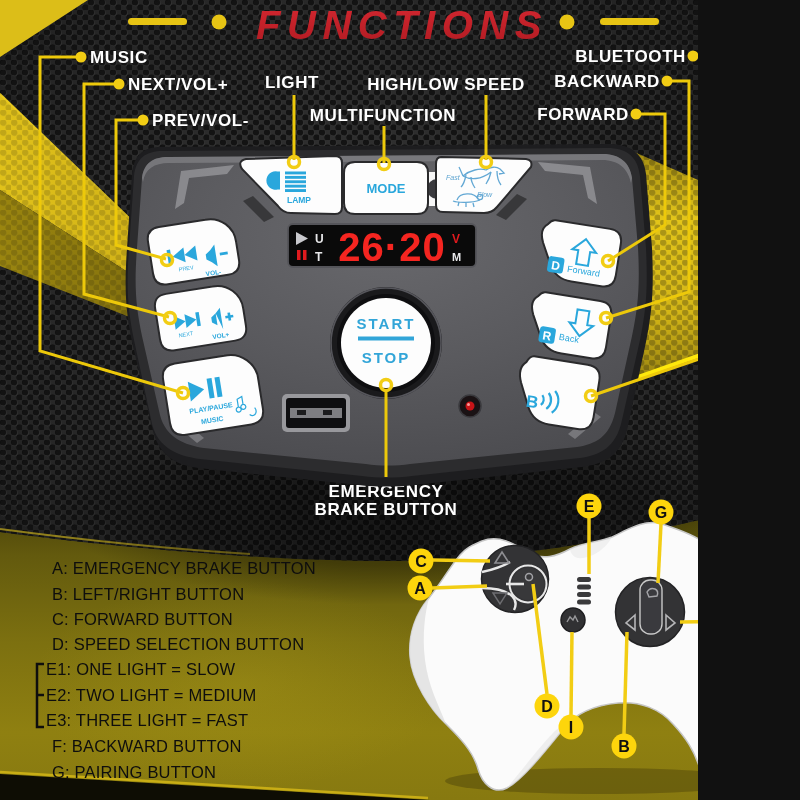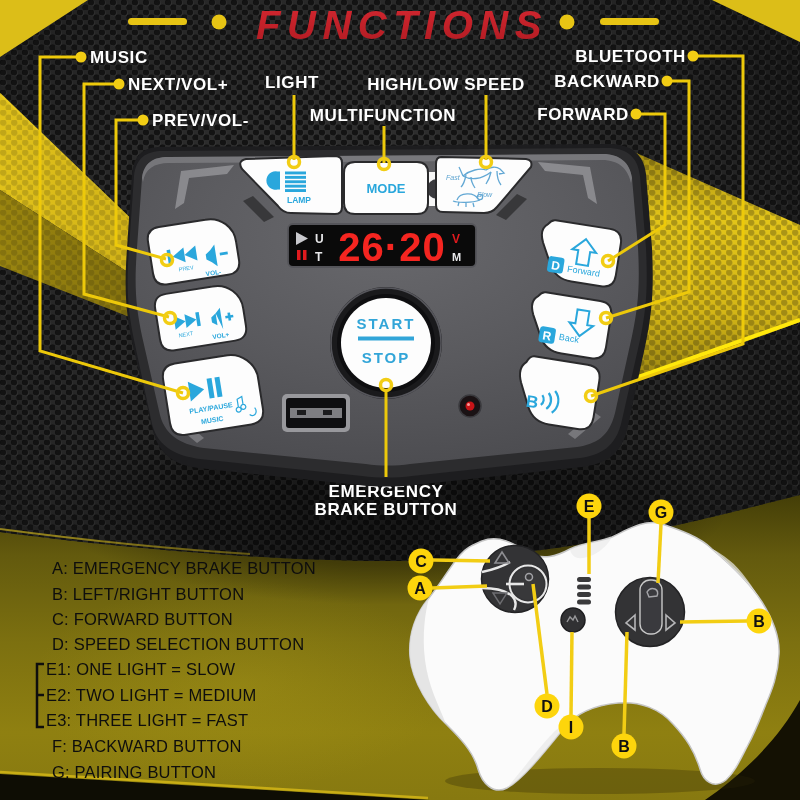--- a/index.html
+++ b/index.html
@@ -1,16 +1,16 @@
 <!DOCTYPE html>
 <html><head>
 <meta charset="utf-8">
 <style>
 html,body{margin:0;padding:0;background:#111;}
-#stage{position:relative;width:800px;height:800px;overflow:hidden;font-family:"Liberation Sans",sans-serif;}
+#stage{position:relative;width:698px;height:800px;overflow:hidden;font-family:"Liberation Sans",sans-serif;}
 svg{display:block;}
 </style>
 </head>
 <body>
 <div id="stage">
 <svg width="800" height="800" viewBox="0 0 800 800" xmlns="http://www.w3.org/2000/svg">
 <defs>
   <pattern id="dots" width="11" height="10" patternUnits="userSpaceOnUse">
     <circle cx="3.6" cy="3.1" r="3.1" fill="#404040" fill-opacity="0.6"></circle>
     <circle cx="9.1" cy="8.1" r="3.1" fill="#404040" fill-opacity="0.6"></circle>

